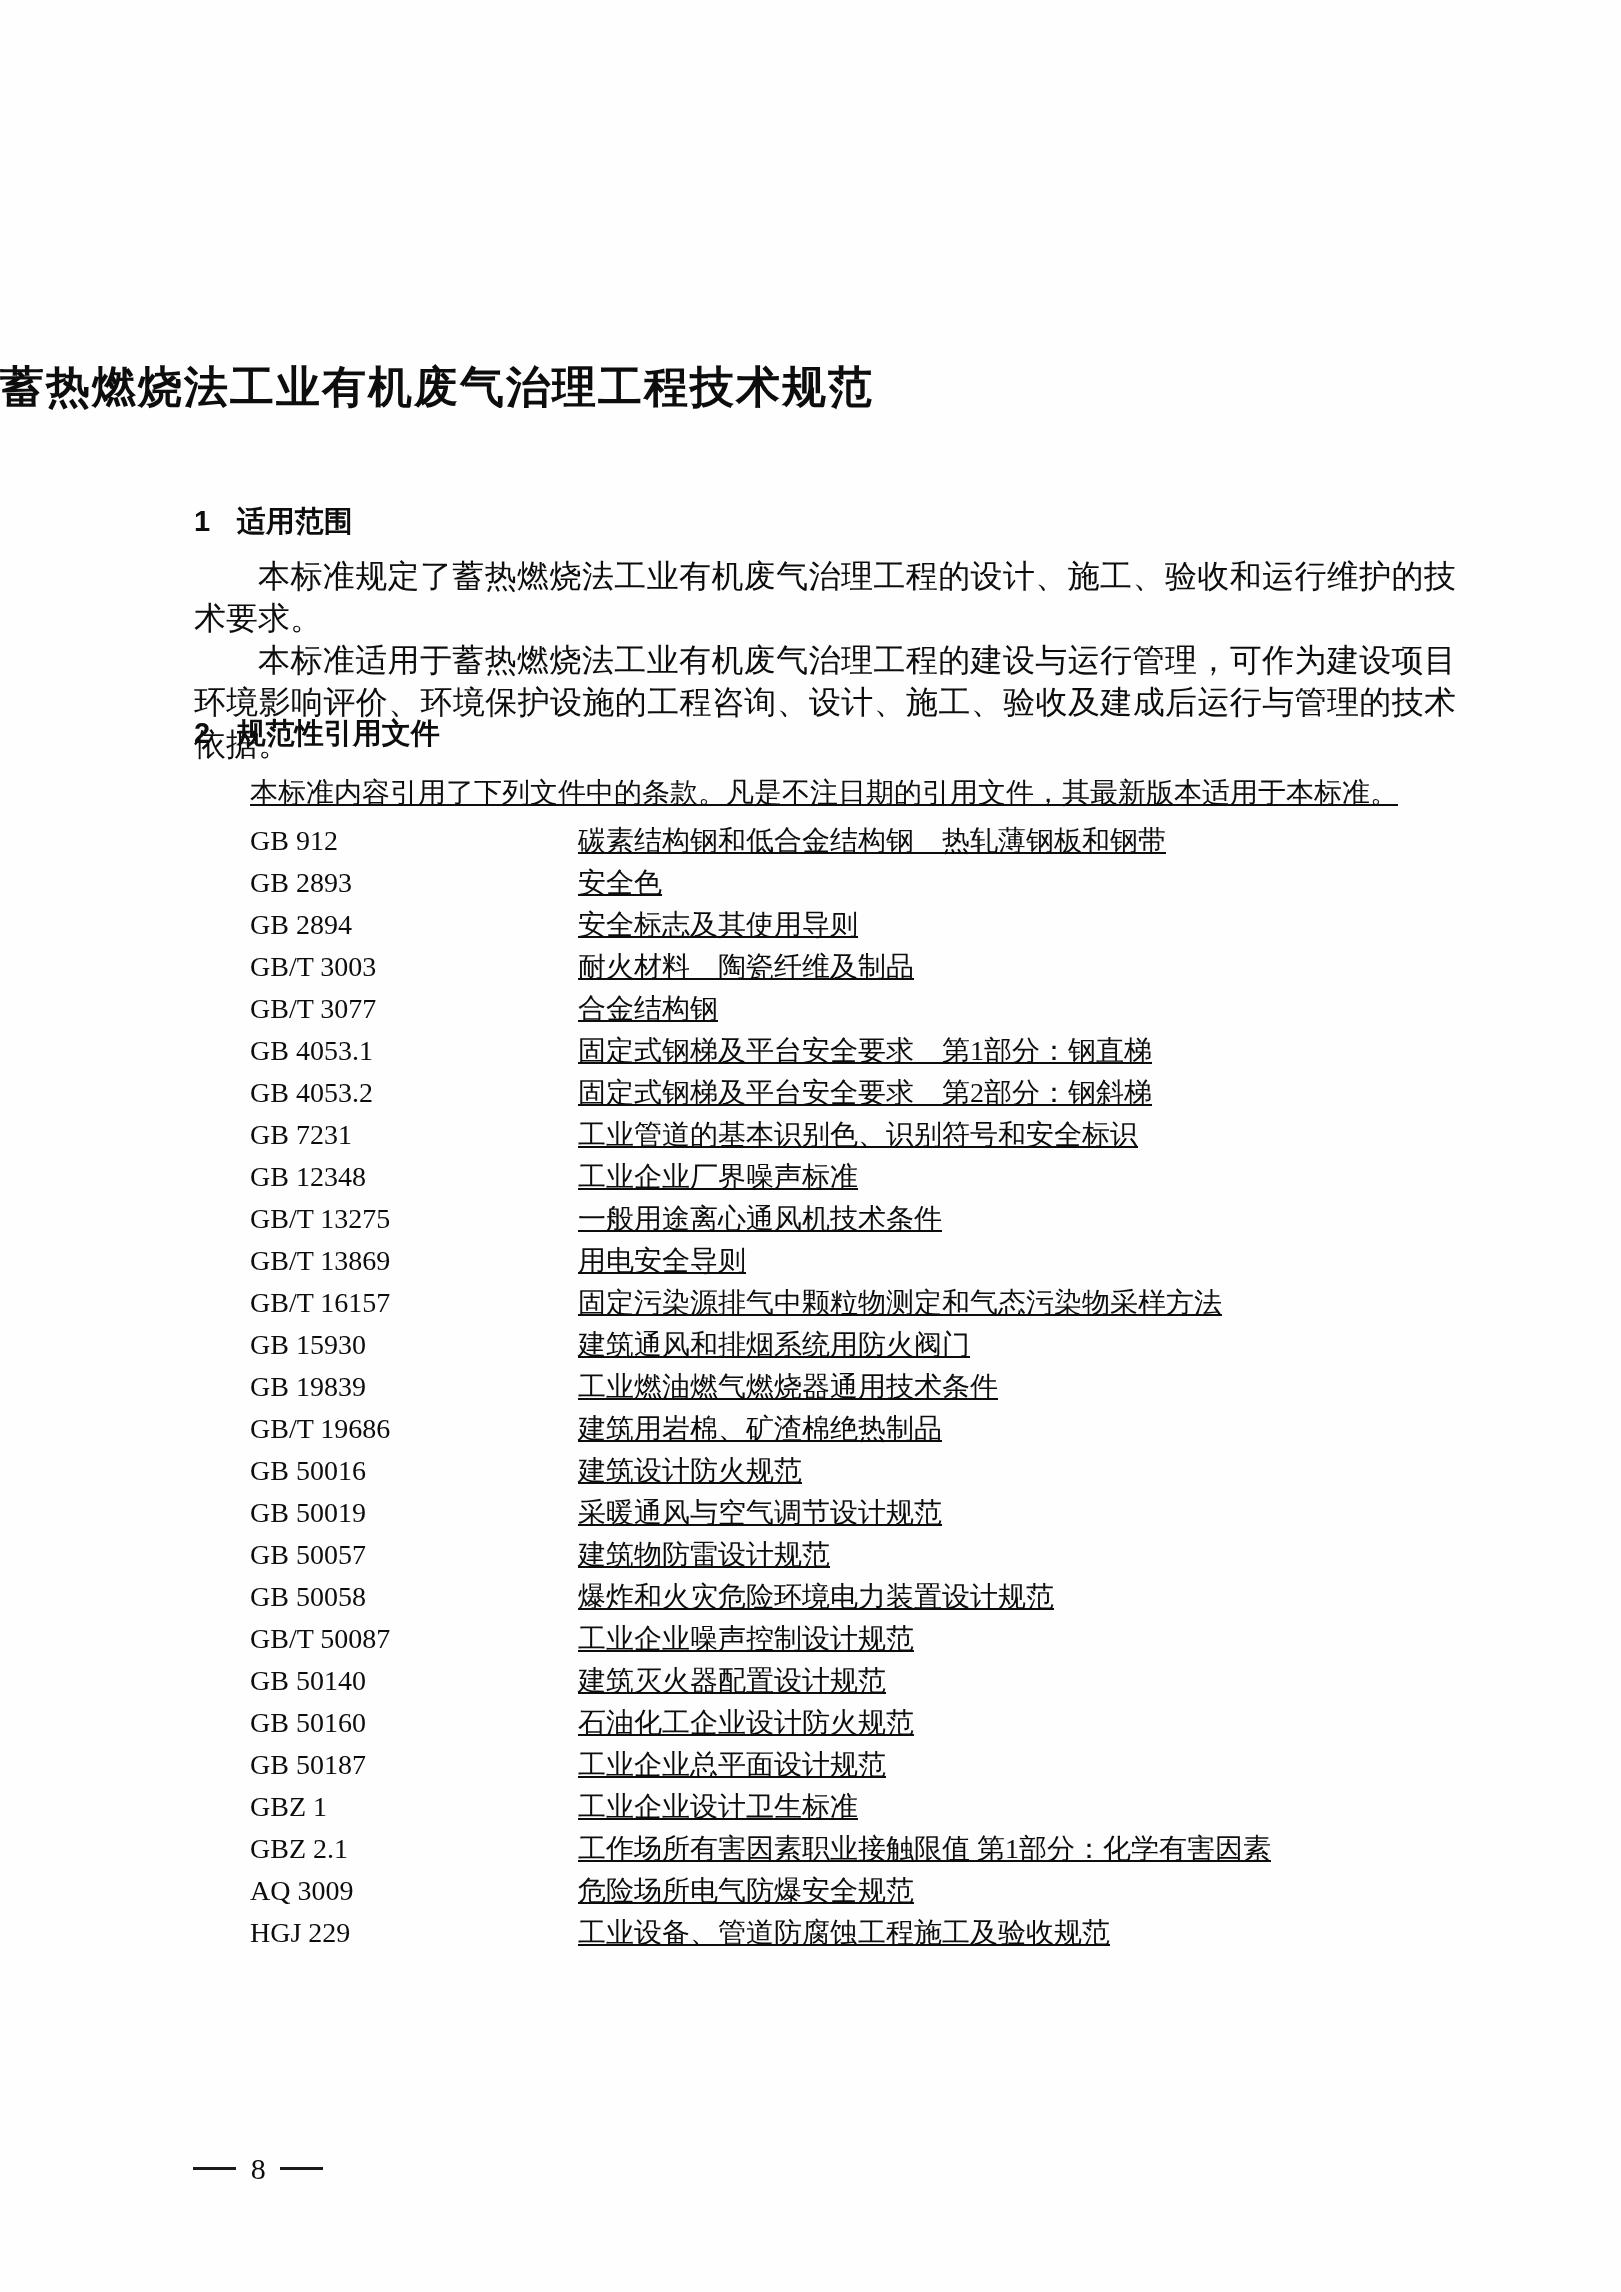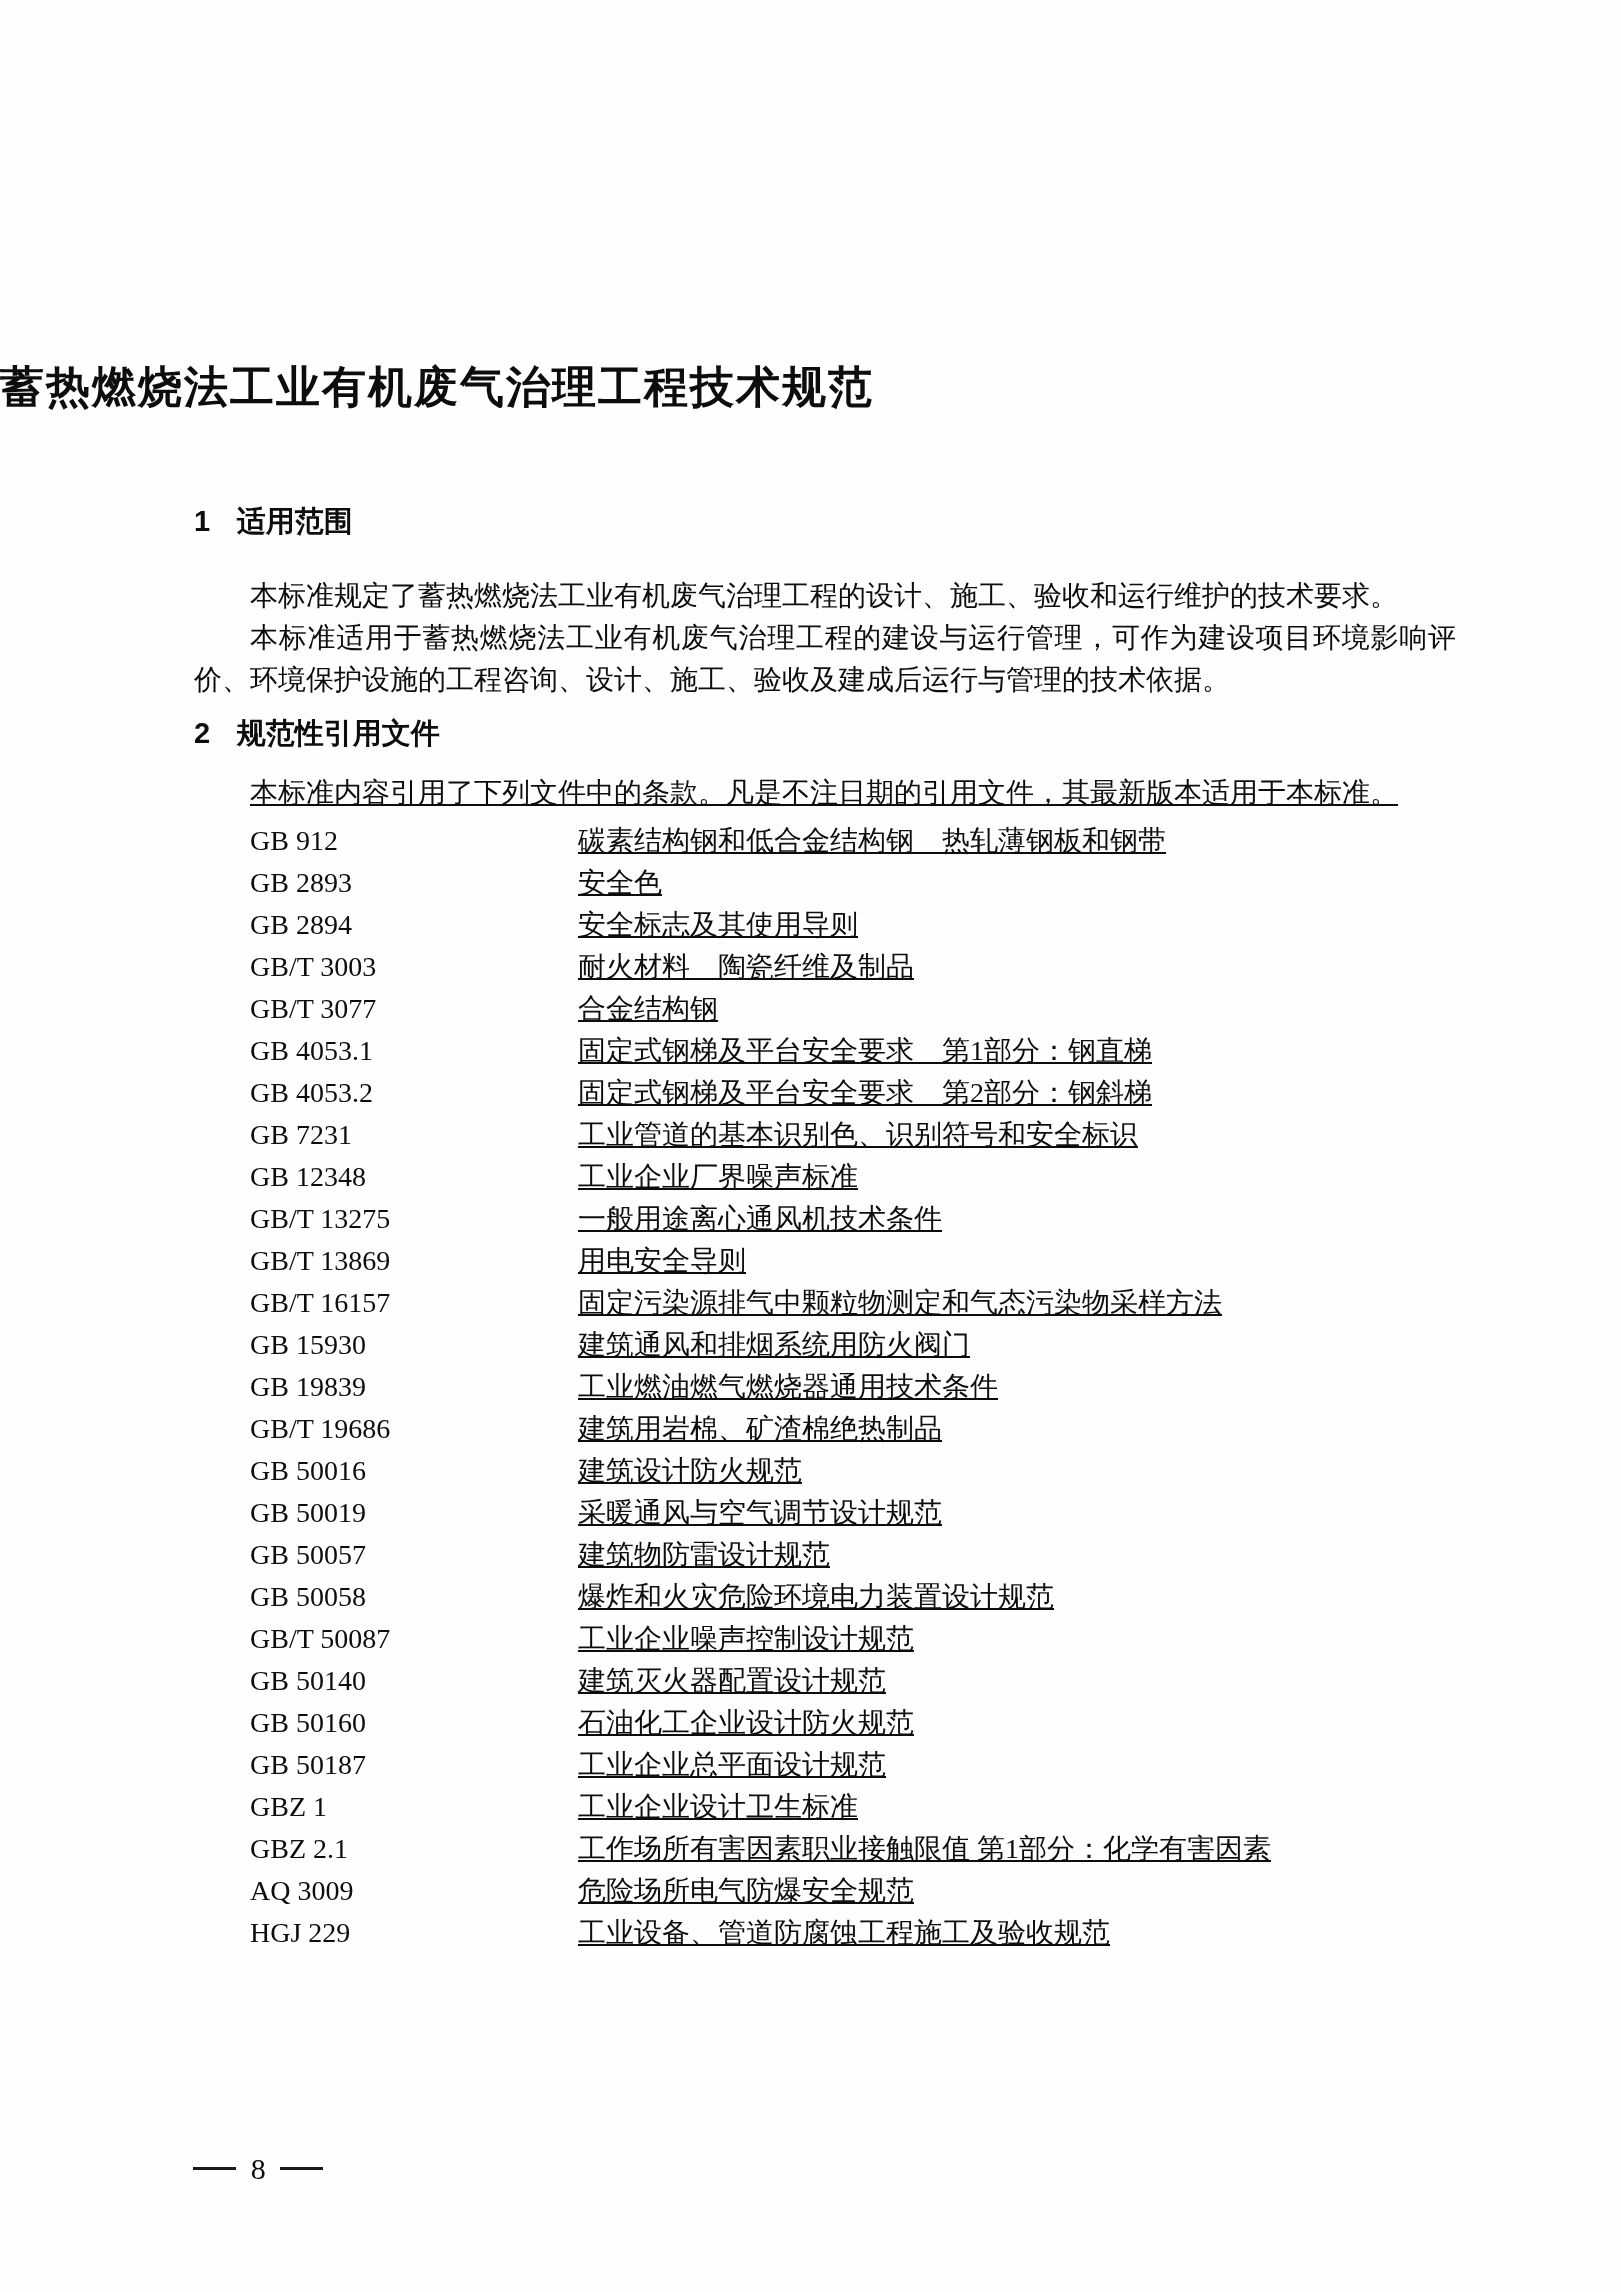--- a/index.html
+++ b/index.html
@@ -40,24 +40,23 @@
   #sec2-heading { top: 714px; }
   .sec-num {
     display: inline-block;
     margin-right: 26.5px;
   }
   .paragraphs {
     position: absolute;
     left: 194px;
     top: 555px;
     width: 1262px;
-    font-size: 28px;
+    font-size: 32px;
     line-height: 42px;
     text-align: justify;
-    margin-top: 20px;
   }
   .paragraphs p {
     margin: 0;
     text-indent: 2em;
   }
   .refs {
     position: absolute;
     left: 250px;
     top: 772px;
     width: 1235px;

